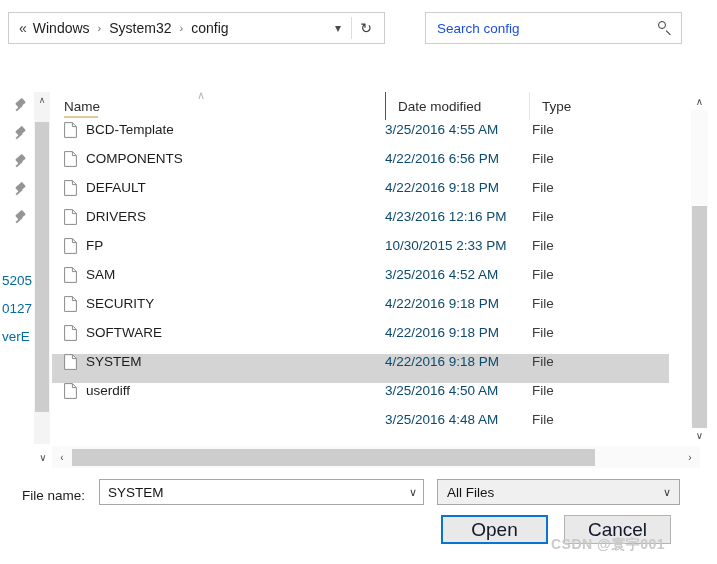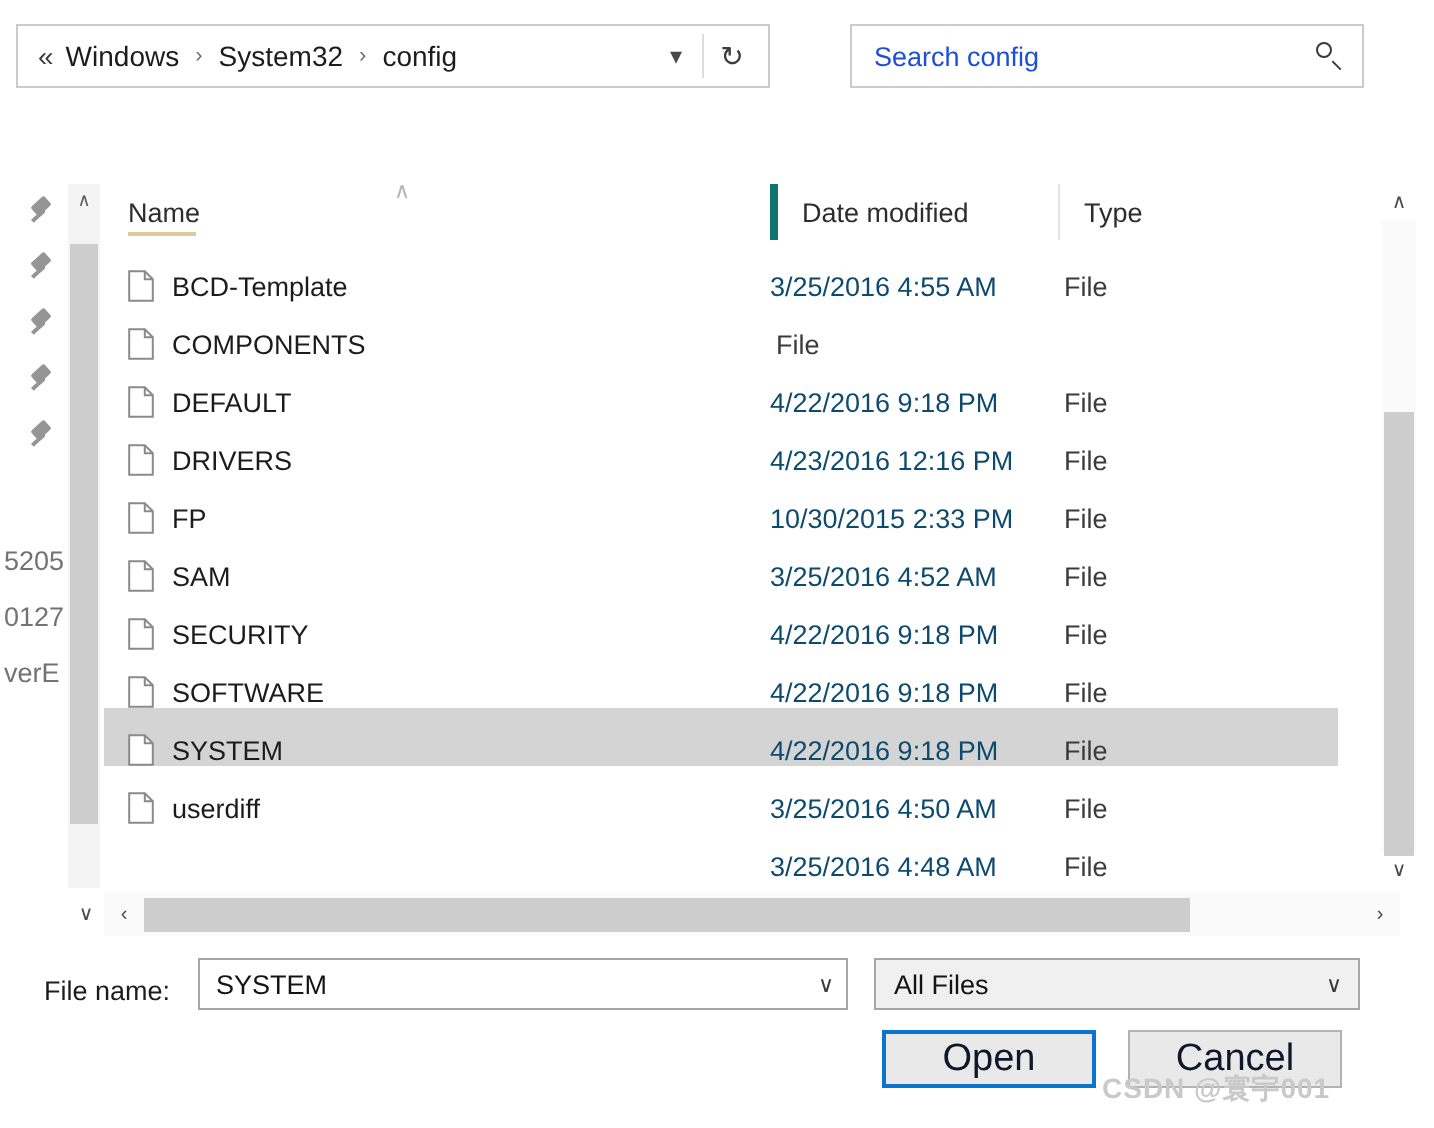--- a/index.html
+++ b/index.html
@@ -247,21 +247,21 @@
     left: 1px; top: 7px;
     width: 8px; height: 1.6px;
     background: #6d6d6d;
     transform: rotate(-42deg);
   }
   .navtext {
     height: 28px;
     display: flex;
     align-items: center;
     font-size: 13.5px;
-    color: #737373;
+    color: #0369a1;
     white-space: nowrap;
     padding-left: 2px;
   }
   .nav-scroll {
     position: absolute;
     left: 34px; top: 92px;
     width: 16px; height: 352px;
     background: #f4f4f4;
   }
   .nav-scroll .arrow {
@@ -298,21 +298,21 @@
   }
   .colhead .ch {
     height: 28px;
     display: flex;
     align-items: center;
     padding-left: 12px;
     box-sizing: border-box;
     position: relative;
   }
   .colhead .ch.name { width: 333px; }
-  .colhead .ch.date { width: 144px; border-left: 4px solid #0f766e; }
+  .colhead .ch.date { width: 144px; border-left: 1px solid #0f766e; }
   .colhead .ch.type { width: 140px; border-left: 1px solid #e3e3e3; }
   .sortmark {
     position: absolute;
     left: 145px; top: -3px;
     color: #b6b6b6;
     font-size: 11px;
   }
   .namesort {
     position: absolute;
     left: 12px; top: 24px;
@@ -330,21 +330,21 @@
     align-items: center;
     font-size: 13.5px;
     color: #1c1c1c;
   }
   .row.selected {
     background: #d4d4d4;
   }
   .row .c {
     height: 29px;
     display: flex;
-    align-items: flex-end;
+    align-items: flex-start;
     box-sizing: border-box;
   }
   .row .c.name {
     width: 333px;
     padding-left: 12px;
     gap: 9px;
   }
   .row .c.date {
     width: 144px;
     color: #0c4a6e;
@@ -615,20 +615,21 @@
         <div class="row">
           <div class="c name">
             <span class="fileicon">
               <svg width="13" height="16" viewBox="0 0 13 16">
                 <path d="M0.6 0.6 H8.4 L12.4 4.6 V15.4 H0.6 Z" fill="#ffffff" stroke="#8a8a8a" stroke-width="1"></path>
                 <path d="M8.4 0.6 V4.6 H12.4" fill="none" stroke="#8a8a8a" stroke-width="1"></path>
               </svg>
             </span>
             <span>COMPONENTS</span>
           </div>
+          <div class="c date">4/22/2016 6:56 PM</div>
           <div class="c type">File</div>
         </div>
         <div class="row">
           <div class="c name">
             <span class="fileicon">
               <svg width="13" height="16" viewBox="0 0 13 16">
                 <path d="M0.6 0.6 H8.4 L12.4 4.6 V15.4 H0.6 Z" fill="#ffffff" stroke="#8a8a8a" stroke-width="1"></path>
                 <path d="M8.4 0.6 V4.6 H12.4" fill="none" stroke="#8a8a8a" stroke-width="1"></path>
               </svg>
             </span>

